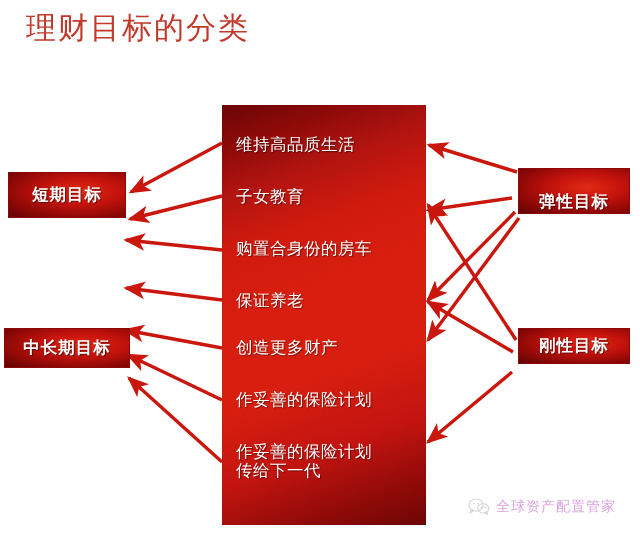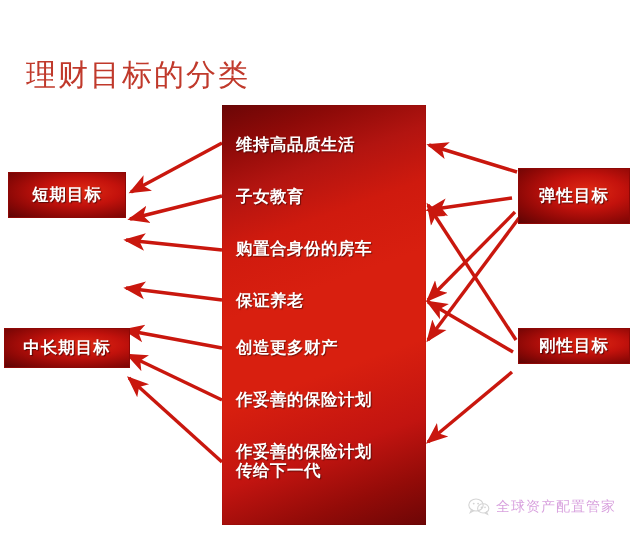--- a/index.html
+++ b/index.html
@@ -13,21 +13,20 @@
   #stage{position:absolute;left:0;top:0;width:640px;height:534px;}
 
   
   #title{
     position:absolute;left:26px;top:8px;
     font-size:30px;
     letter-spacing:2px;
     color:#c0392b;
     font-family:Liberation Mono, monospace;
     white-space:nowrap;
-    margin-top:47px;
   }
 
   
   #goal-panel{
     position:absolute;left:222px;top:105px;
     width:204px;height:420px;
     background:
       linear-gradient(160deg,
         #6b0606 0%,
         #8d0a08 9%,
@@ -38,21 +37,21 @@
         #c21410 78%,
         #930b08 90%,
         #6d0606 100%);
     box-shadow:inset 0 0 1px rgba(0,0,0,.4);
   }
   .goal-item{
     position:absolute;left:14px;
     width:186px;
     color:#ffffff;
     font-size:16.5px;
-    font-weight:bold;
+    font-weight:normal;
     line-height:19px;
     letter-spacing:.5px;
     text-shadow:1px 1px 1px rgba(0,0,0,.45);
     font-family:"DejaVu Sans","Liberation Sans",sans-serif;
   }
 
   
   .cat-label{
     position:absolute;
     box-sizing:border-box;
@@ -62,21 +61,21 @@
     color:#ffffff;
     font-size:16.5px;
     font-weight:bold;
     letter-spacing:1px;
     text-shadow:1px 1px 1px rgba(0,0,0,.5);
     display:flex;align-items:center;justify-content:center;
     white-space:nowrap;
   }
   #cat-short   {left:8px;  top:172px; width:118px; height:46px;}
   #cat-midlong {left:4px;  top:328px; width:126px; height:40px;}
-  #cat-flex    {left:518px;top:168px; width:112px; height:56px;}
+  #cat-flex    {left:518px;top:168px; width:112px; height:46px;align-items:flex-end;}
   #cat-rigid   {left:518px;top:328px; width:112px; height:36px;}
 
   
   #arrows{position:absolute;left:0;top:0;width:640px;height:534px;pointer-events:none;}
 
   
   #watermark{
     position:absolute;left:468px;top:498px;
     display:flex;align-items:center;gap:6px;
     opacity:.42;

